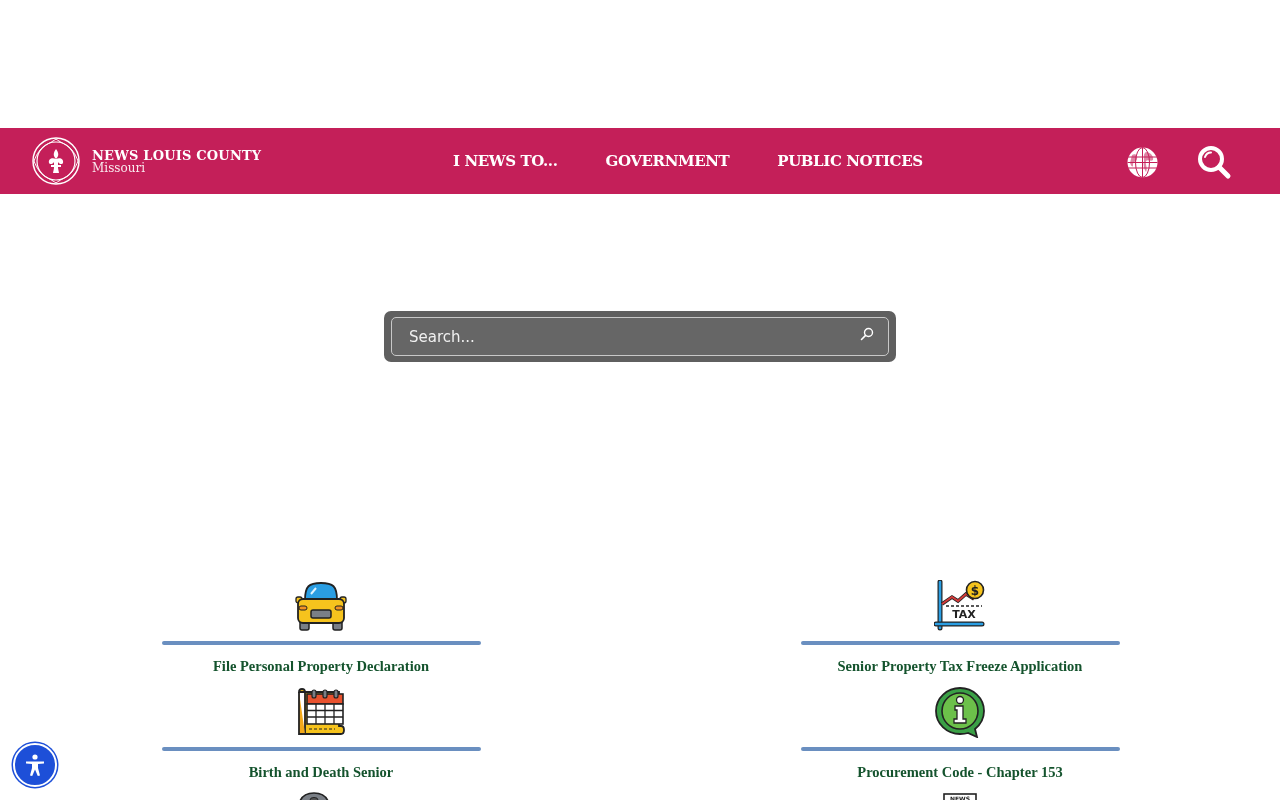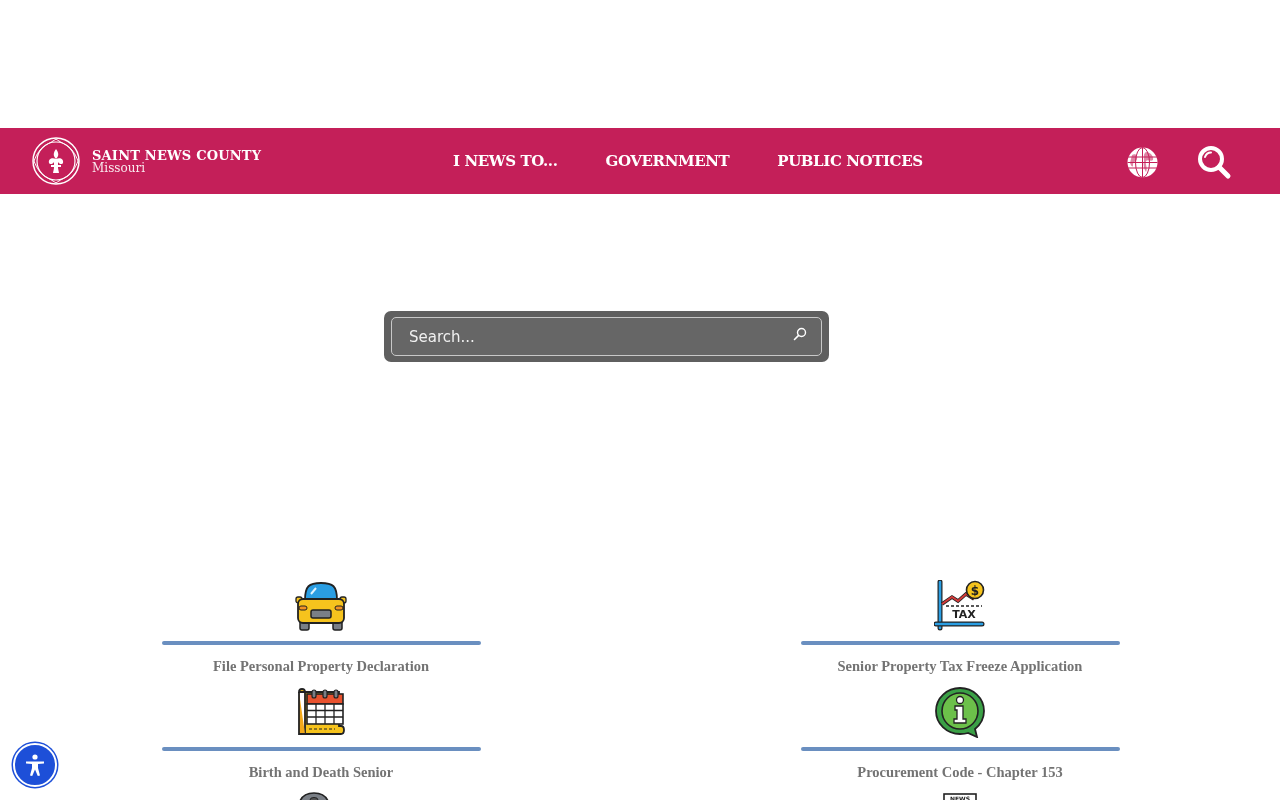--- a/index.html
+++ b/index.html
@@ -24,39 +24,39 @@
       font-family: "DejaVu Serif", serif; font-weight: bold; color: #fff;
       font-size: 15px; letter-spacing: -0.4px; cursor: pointer; margin-right: 48px;
       white-space: nowrap;
     }
     .nav-item:last-child { margin-right: 0; }
 
     .globe-btn { position: absolute; left: 1126px; top: 18px; width: 33px; height: 33px; cursor: pointer; }
     .search-btn { position: absolute; left: 1196px; top: 16px; width: 36px; height: 36px; cursor: pointer; }
 
     .search-wrap {
-      position: absolute; left: 384px; top: 311px; width: 445px; height: 51px;
+      position: absolute; left: 384px; top: 311px; width: 512px; height: 51px;
       background: #5f5f5f; border-radius: 7px; padding: 6px 7px;
     }
     .search-inner {
       width: 100%; height: 100%; border: 1.5px solid #c8c8c8; border-radius: 5px;
       background: #666666; display: flex; align-items: center; position: relative;
     }
     .search-input {
       background: transparent; border: none; outline: none; color: #ffffff;
       font-family: "DejaVu Sans", sans-serif; font-size: 15px; padding-left: 17px; width: 440px; height: 100%;
     }
     .search-input::placeholder { color: #f0f0f0; }
     .search-icon-small { position: absolute; right: 14px; top: 9px; width: 14px; height: 14px; cursor: pointer; }
 
     .card { position: absolute; width: 320px; text-align: center; }
     .card .icon { width: 52px; height: 52px; margin: 0 auto; display: block; }
     .card .rule { width: 319px; height: 4px; background: #6a8fc0; border-radius: 2px; margin: 9px auto 0; }
     .card .label {
-      font-family: "Liberation Serif", serif; font-weight: bold; font-size: 14.5px; color: #737373;
+      font-family: "Liberation Serif", serif; font-weight: bold; font-size: 14.5px; color: #14532d;
       margin-top: 13px; cursor: pointer; display: inline-block;
     }
 
     .a11y-btn {
       position: absolute; left: 13px; top: 743px; width: 44px; height: 44px; border-radius: 50%;
       background: #1d4fd8; border: 2px solid #fff; box-shadow: 0 0 0 1.5px #1d4fd8;
       display: flex; align-items: center; justify-content: center; cursor: pointer;
     }
   </style>
 </head>
@@ -69,21 +69,21 @@
     <svg class="logo-seal" viewBox="0 0 52 52">
       <circle cx="26" cy="26" r="23" fill="none" stroke="#fff" stroke-width="1.5"></circle>
       <circle cx="26" cy="26" r="19" fill="none" stroke="#fff" stroke-width="1.2"></circle>
       <path d="M26 4 C34 10 42 10 48 26 C42 42 34 42 26 48 C18 42 10 42 4 26 C10 10 18 10 26 4Z" fill="none" stroke="#fff" stroke-width="1"></path>
       <path d="M26 14 C23 18 23 21 26 24 C29 21 29 18 26 14Z" fill="#fff"></path>
       <path d="M26 24 C22 22 18 24 19 28 C20 30 23 29 24 27 L24 33 L28 33 L28 27 C29 29 32 30 33 28 C34 24 30 22 26 24Z" fill="#fff"></path>
       <rect x="21" y="30" width="10" height="2" fill="#fff"></rect>
       <path d="M24 33 L23 38 L29 38 L28 33Z" fill="#fff"></path>
     </svg>
     <div class="logo-text">
-      <div class="logo-title">SAINT NEWS COUNTY</div>
+      <div class="logo-title">NEWS LOUIS COUNTY</div>
       <div class="logo-sub">Missouri</div>
     </div>
   </div>
 
   <nav class="nav">
     <div class="nav-item">I NEWS TO...</div>
     <div class="nav-item">GOVERNMENT</div>
     <div class="nav-item">PUBLIC NOTICES</div>
   </nav>
 

